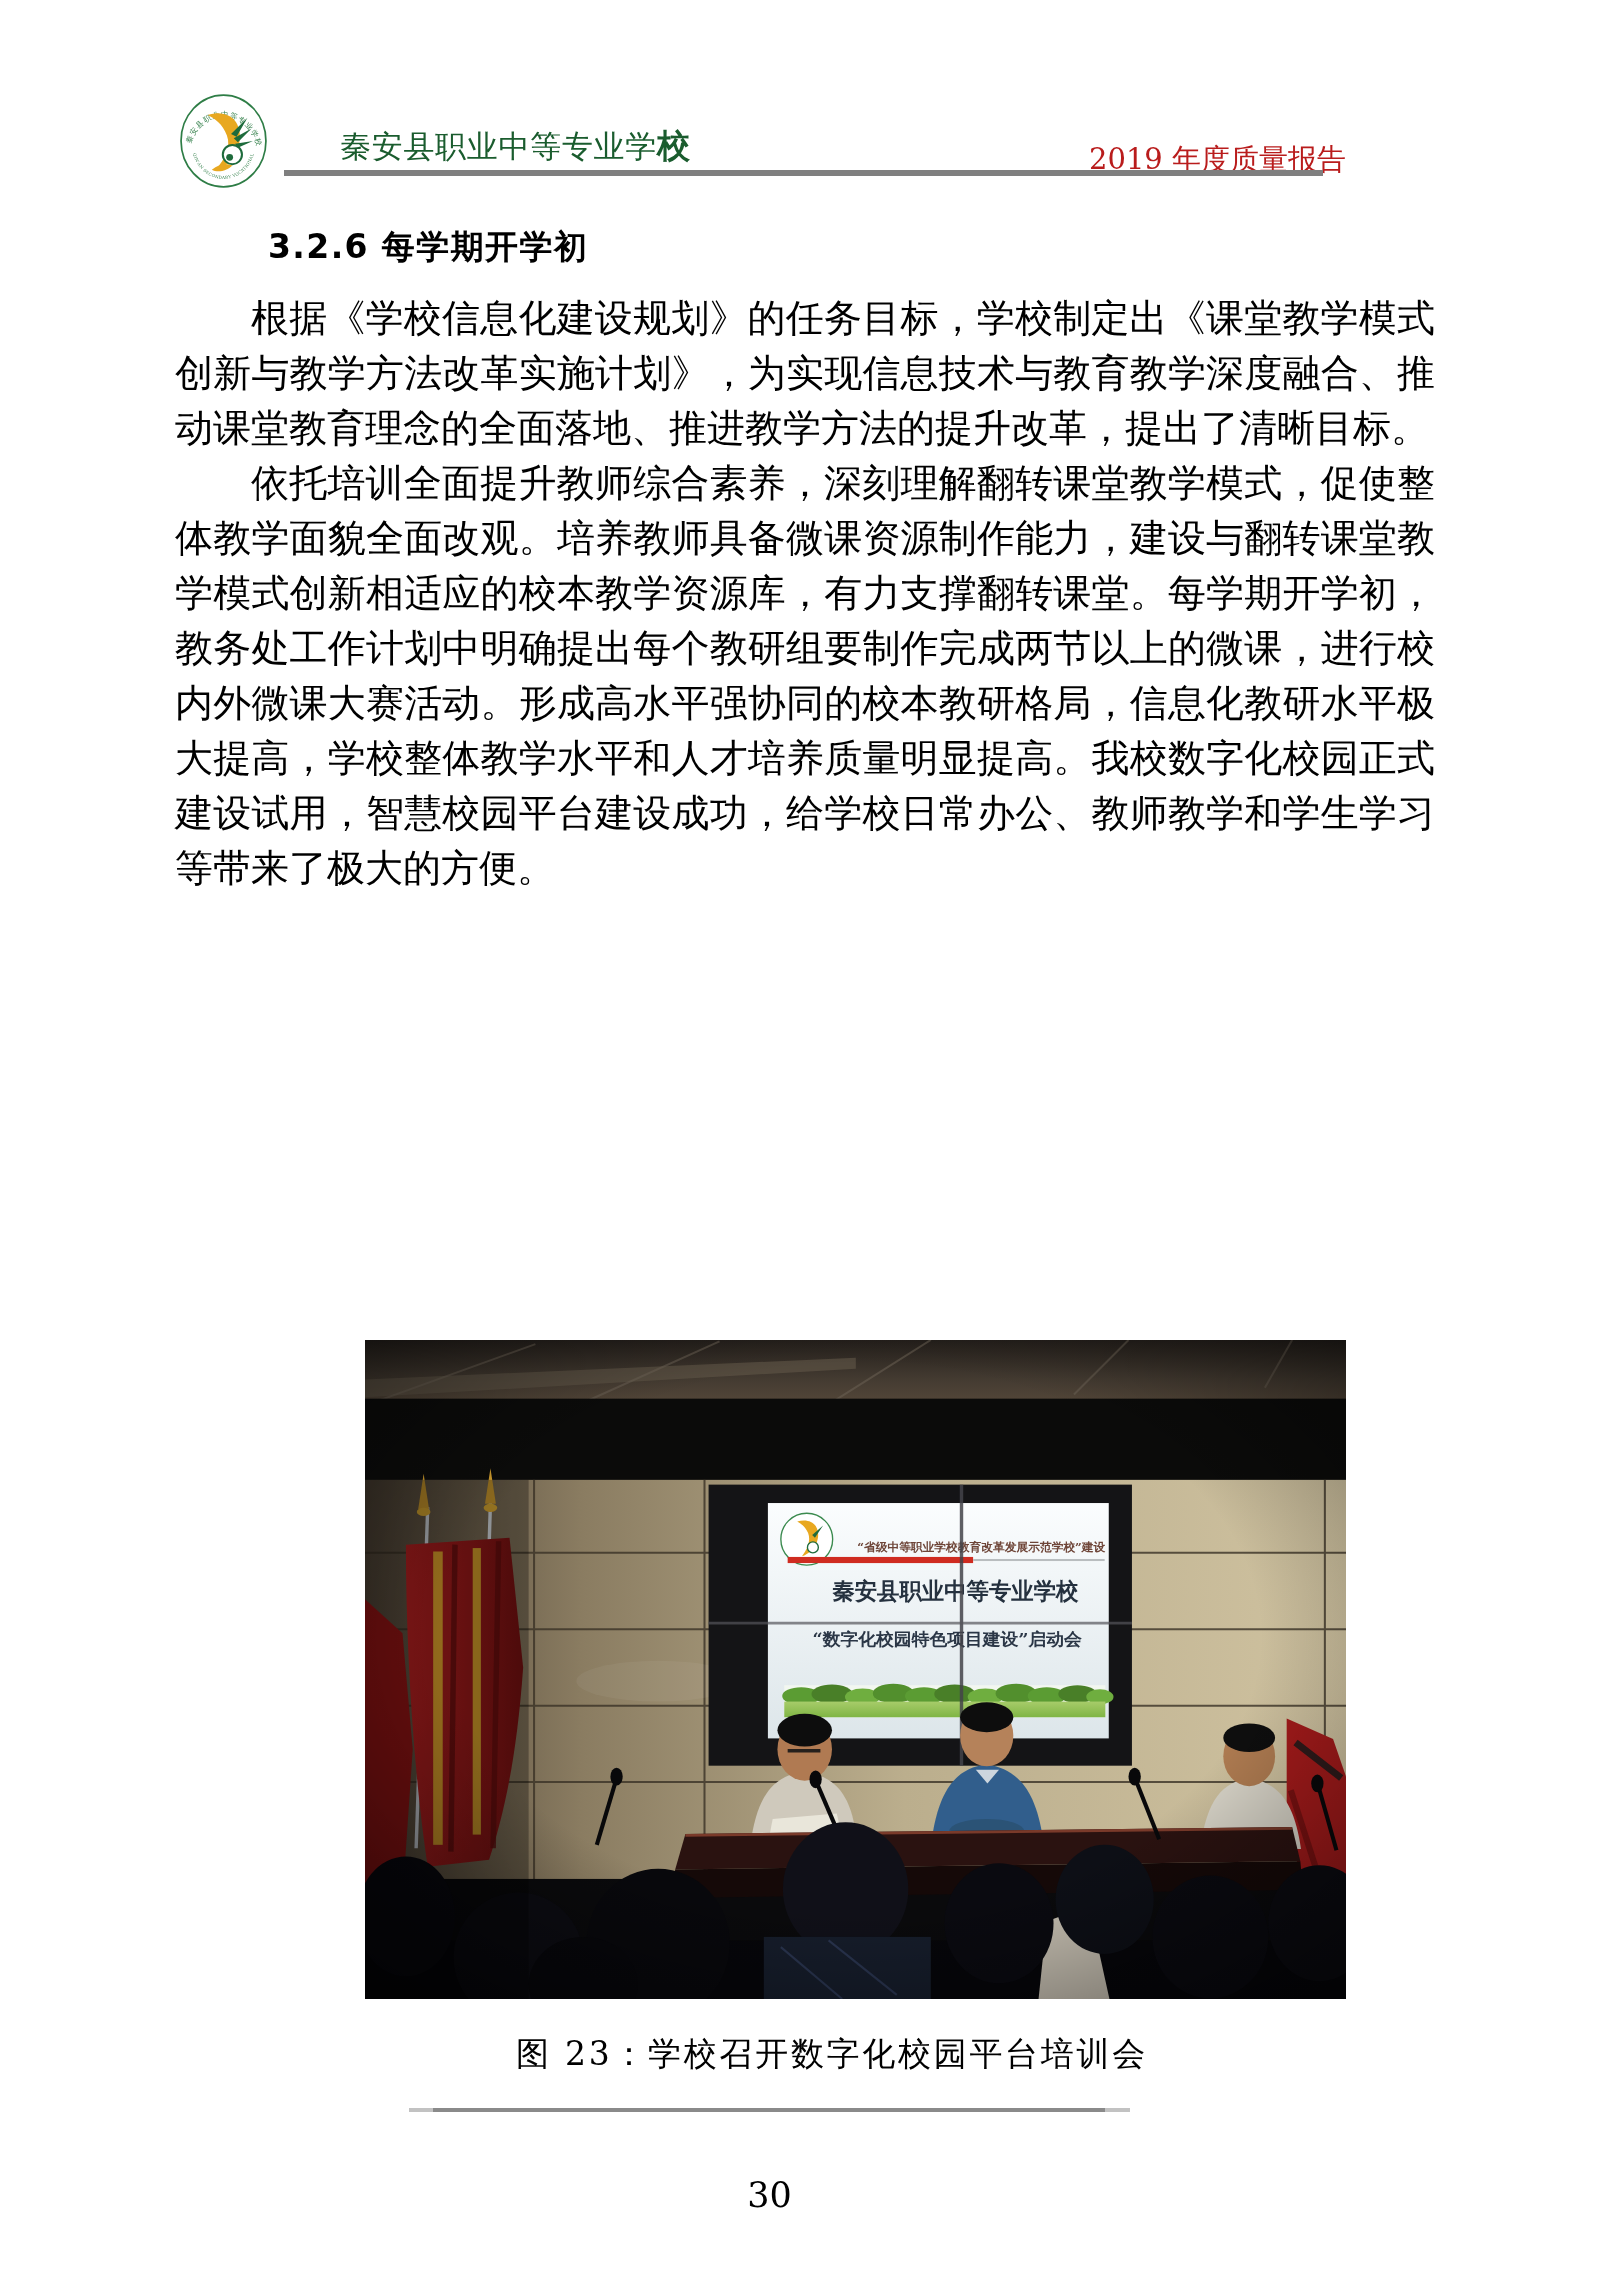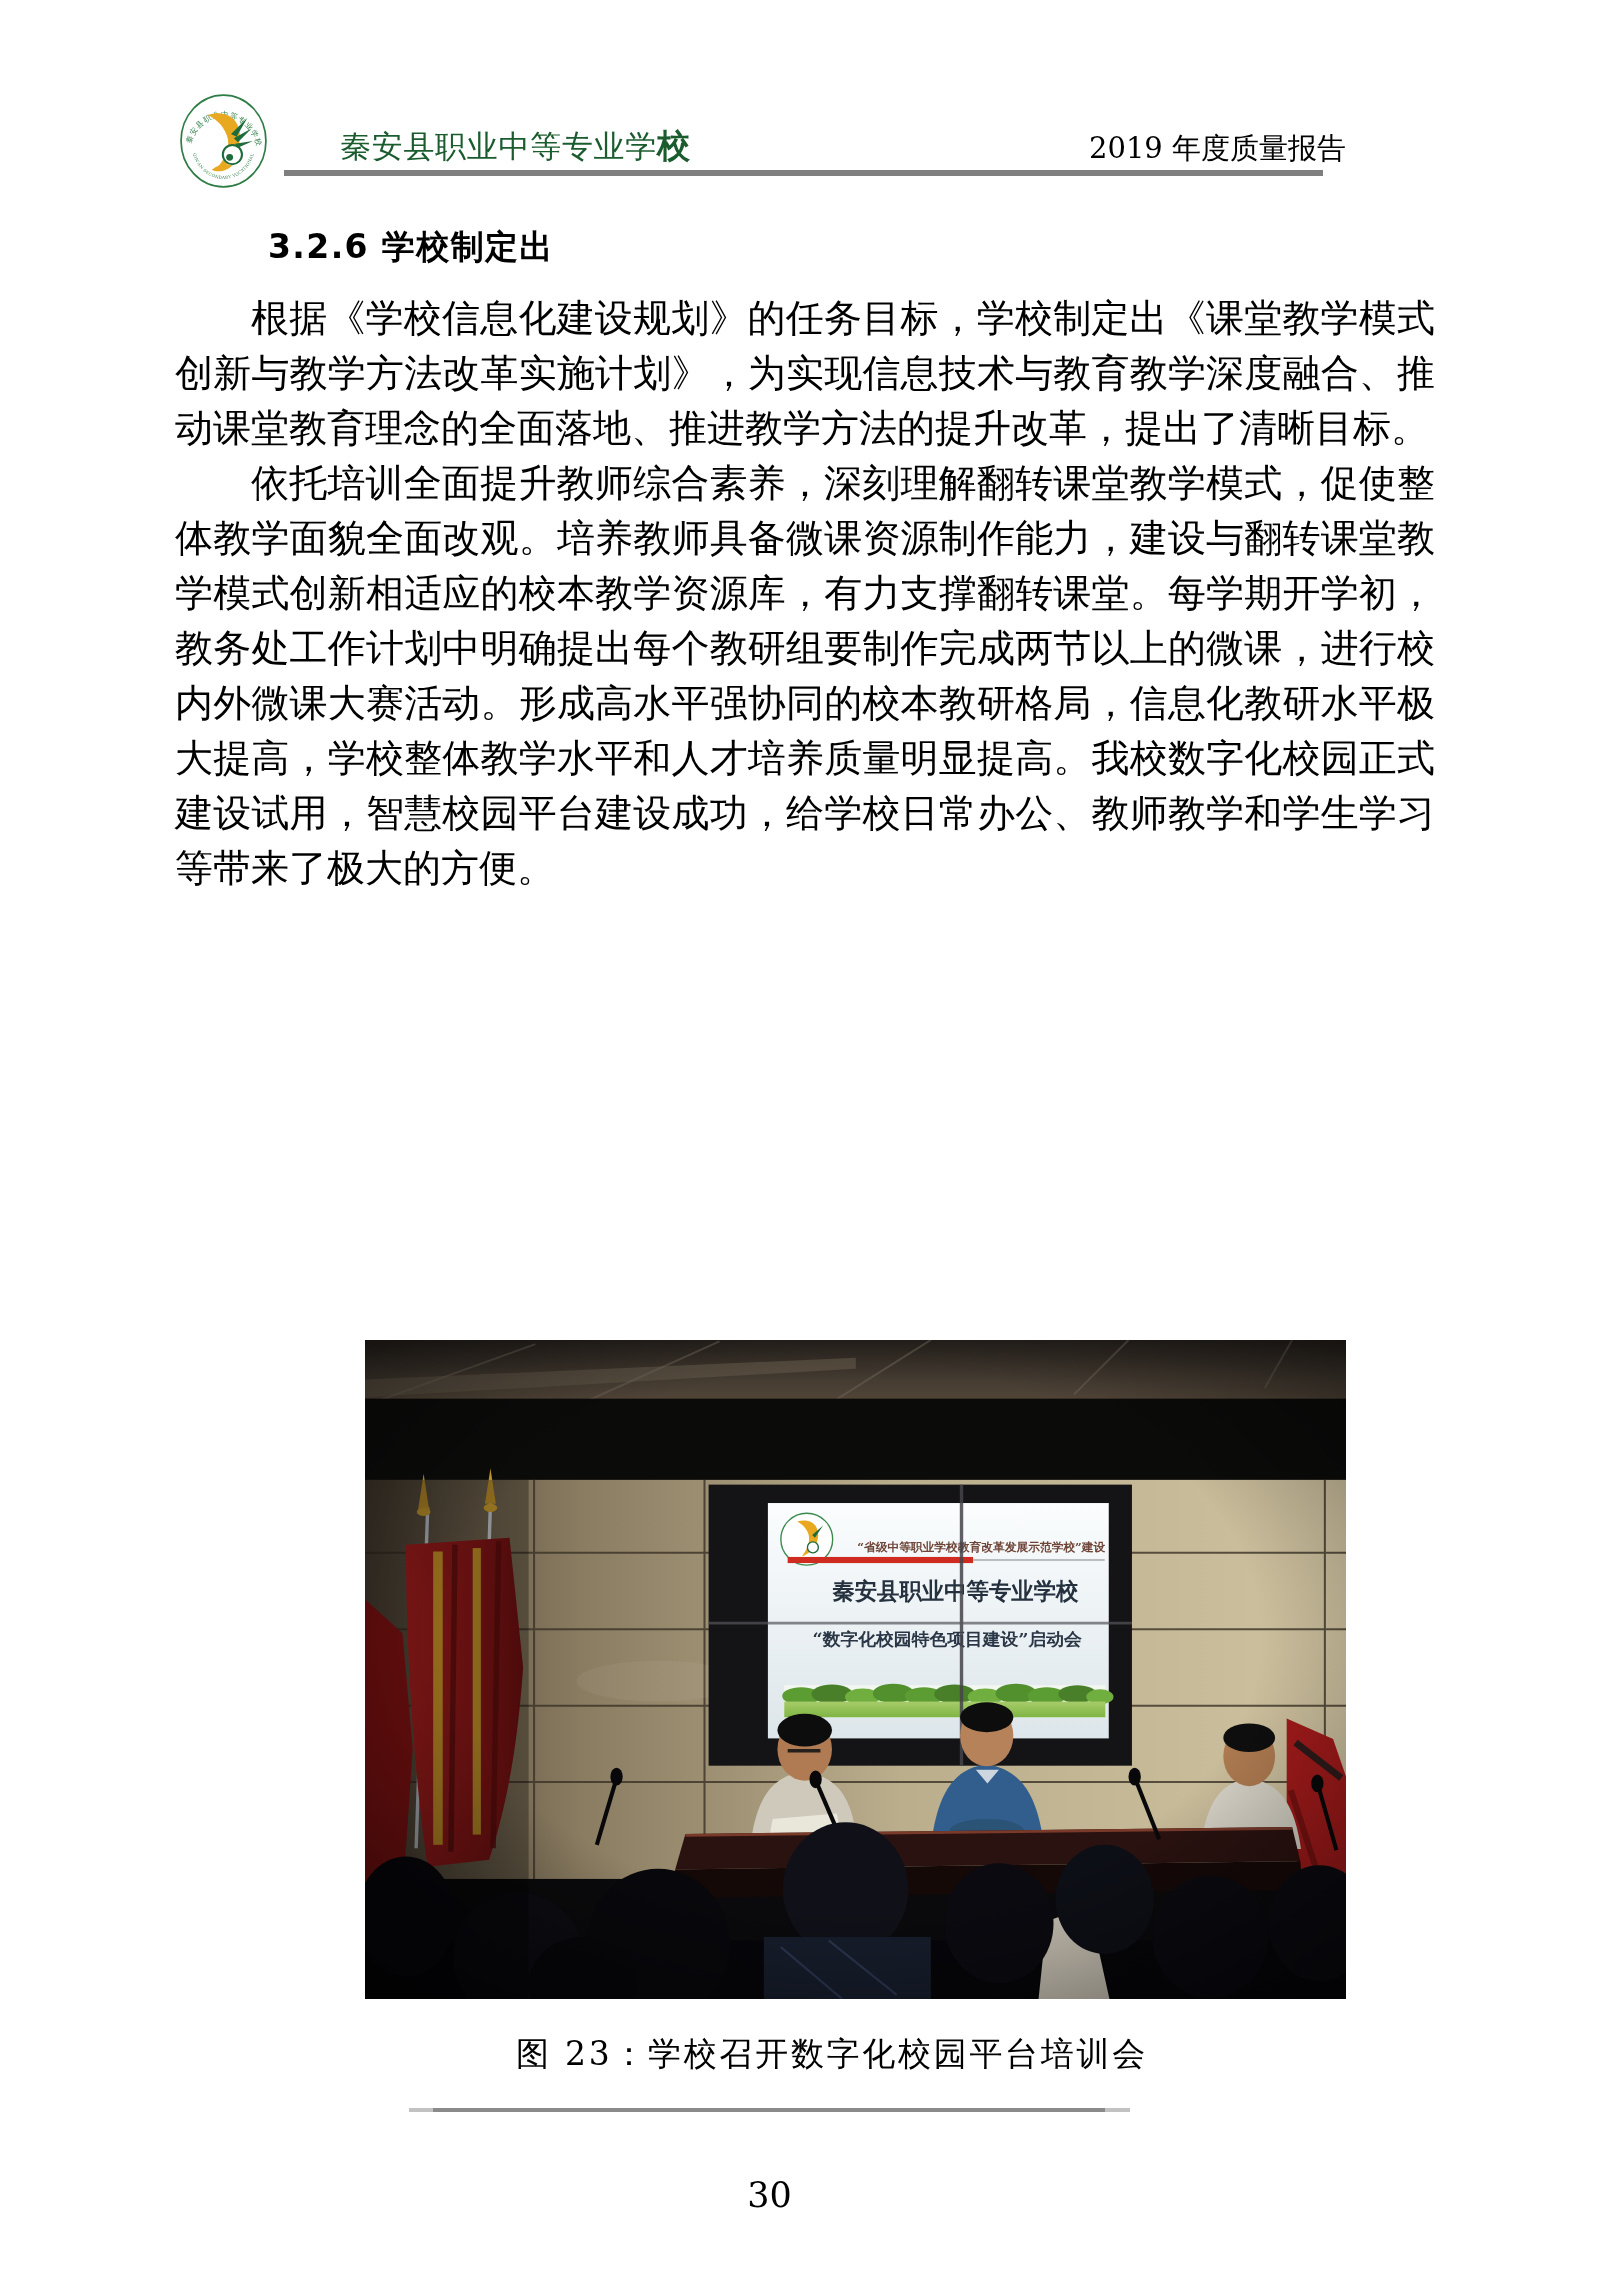--- a/index.html
+++ b/index.html
@@ -3,22 +3,22 @@
 <meta charset="utf-8">
 <style>
   html,body{margin:0;padding:0;background:#ffffff;}
   .page{position:relative;width:1623px;height:2295px;background:#ffffff;overflow:hidden;
         font-family:"DejaVu Serif","Liberation Serif",serif;color:#000;}
   
   .logo{position:absolute;left:179px;top:93px;width:89px;height:95px;}
   .school-name{position:absolute;left:340px;top:128px;font-size:31px;line-height:35px;
                color:#1a5c2e;letter-spacing:0.7px;white-space:nowrap;}
   .school-name .last{font-family:"DejaVu Sans","Liberation Sans",sans-serif;font-weight:bold;font-size:33px;}
-  .report-title{position:absolute;left:1089px;top:132px;font-size:29px;line-height:33px;
-                color:#000000;white-space:nowrap;}
+  .report-title{position:absolute;left:1089px;top:143px;font-size:29px;line-height:33px;
+                color:#b91c1c;white-space:nowrap;}
   .header-rule{position:absolute;left:284px;top:170px;width:1039px;height:6.1px;background:#7f7f7f;}
   
   .section-heading{position:absolute;left:268px;top:225px;font-size:33px;font-weight:bold;
                    font-family:"DejaVu Sans","Liberation Sans",sans-serif;letter-spacing:1.4px;white-space:nowrap;}
   .body-text{position:absolute;left:175px;top:291px;width:1260px;font-size:38px;line-height:55px;
              text-align:justify;text-justify:inter-character;}
   .body-text p{margin:0;text-indent:76px;}
   
   .photo{position:absolute;left:365px;top:1340px;width:981px;height:659px;background:#0d0c0a;}
   .photo svg{display:block;width:100%;height:100%;}
@@ -54,21 +54,21 @@
       <circle cx="74" cy="94" r="5" fill="#1e6b3c"></circle>
     </svg>
   </div>
 
   <div class="school-name"><span>秦安县职业中等专业学</span><span class="last">校</span></div>
 
   <div class="report-title">2019 年度质量报告</div>
 
   <div class="header-rule"></div>
 
-  <div class="section-heading">3.2.6 学校制定出</div>
+  <div class="section-heading">3.2.6 每学期开学初</div>
 
   <div class="body-text">
     <p>根据《学校信息化建设规划》的任务目标，学校制定出《课堂教学模式创新与教学方法改革实施计划》，为实现信息技术与教育教学深度融合、推动课堂教育理念的全面落地、推进教学方法的提升改革，提出了清晰目标。</p>
     <p>依托培训全面提升教师综合素养，深刻理解翻转课堂教学模式，促使整体教学面貌全面改观。培养教师具备微课资源制作能力，建设与翻转课堂教学模式创新相适应的校本教学资源库，有力支撑翻转课堂。每学期开学初，教务处工作计划中明确提出每个教研组要制作完成两节以上的微课，进行校内外微课大赛活动。形成高水平强协同的校本教研格局，信息化教研水平极大提高，学校整体教学水平和人才培养质量明显提高。我校数字化校园正式建设试用，智慧校园平台建设成功，给学校日常办公、教师教学和学生学习等带来了极大的方便。</p>
   </div>
 
   <div class="photo">
     <svg viewBox="0 0 1439 966" preserveAspectRatio="none">
       <defs>
         <linearGradient id="ceilG" x1="0" y1="0" x2="0" y2="1">

